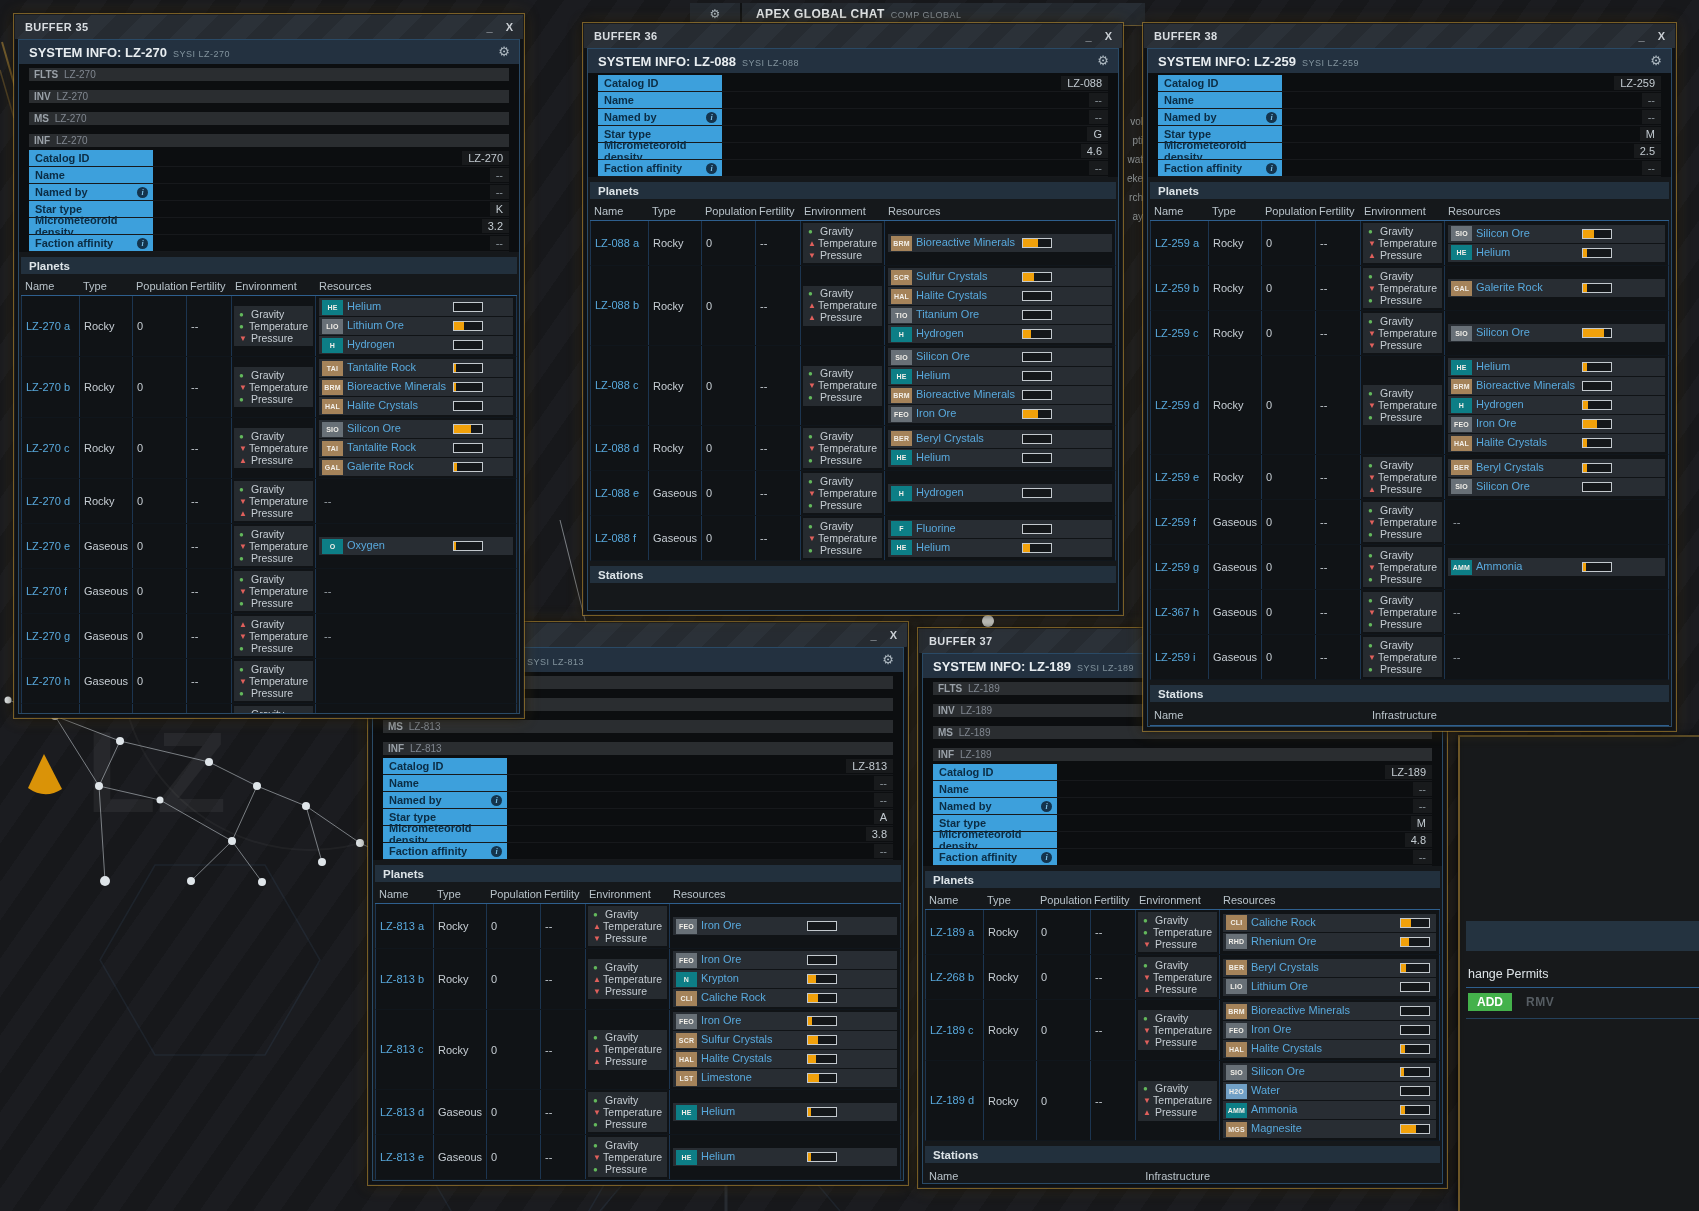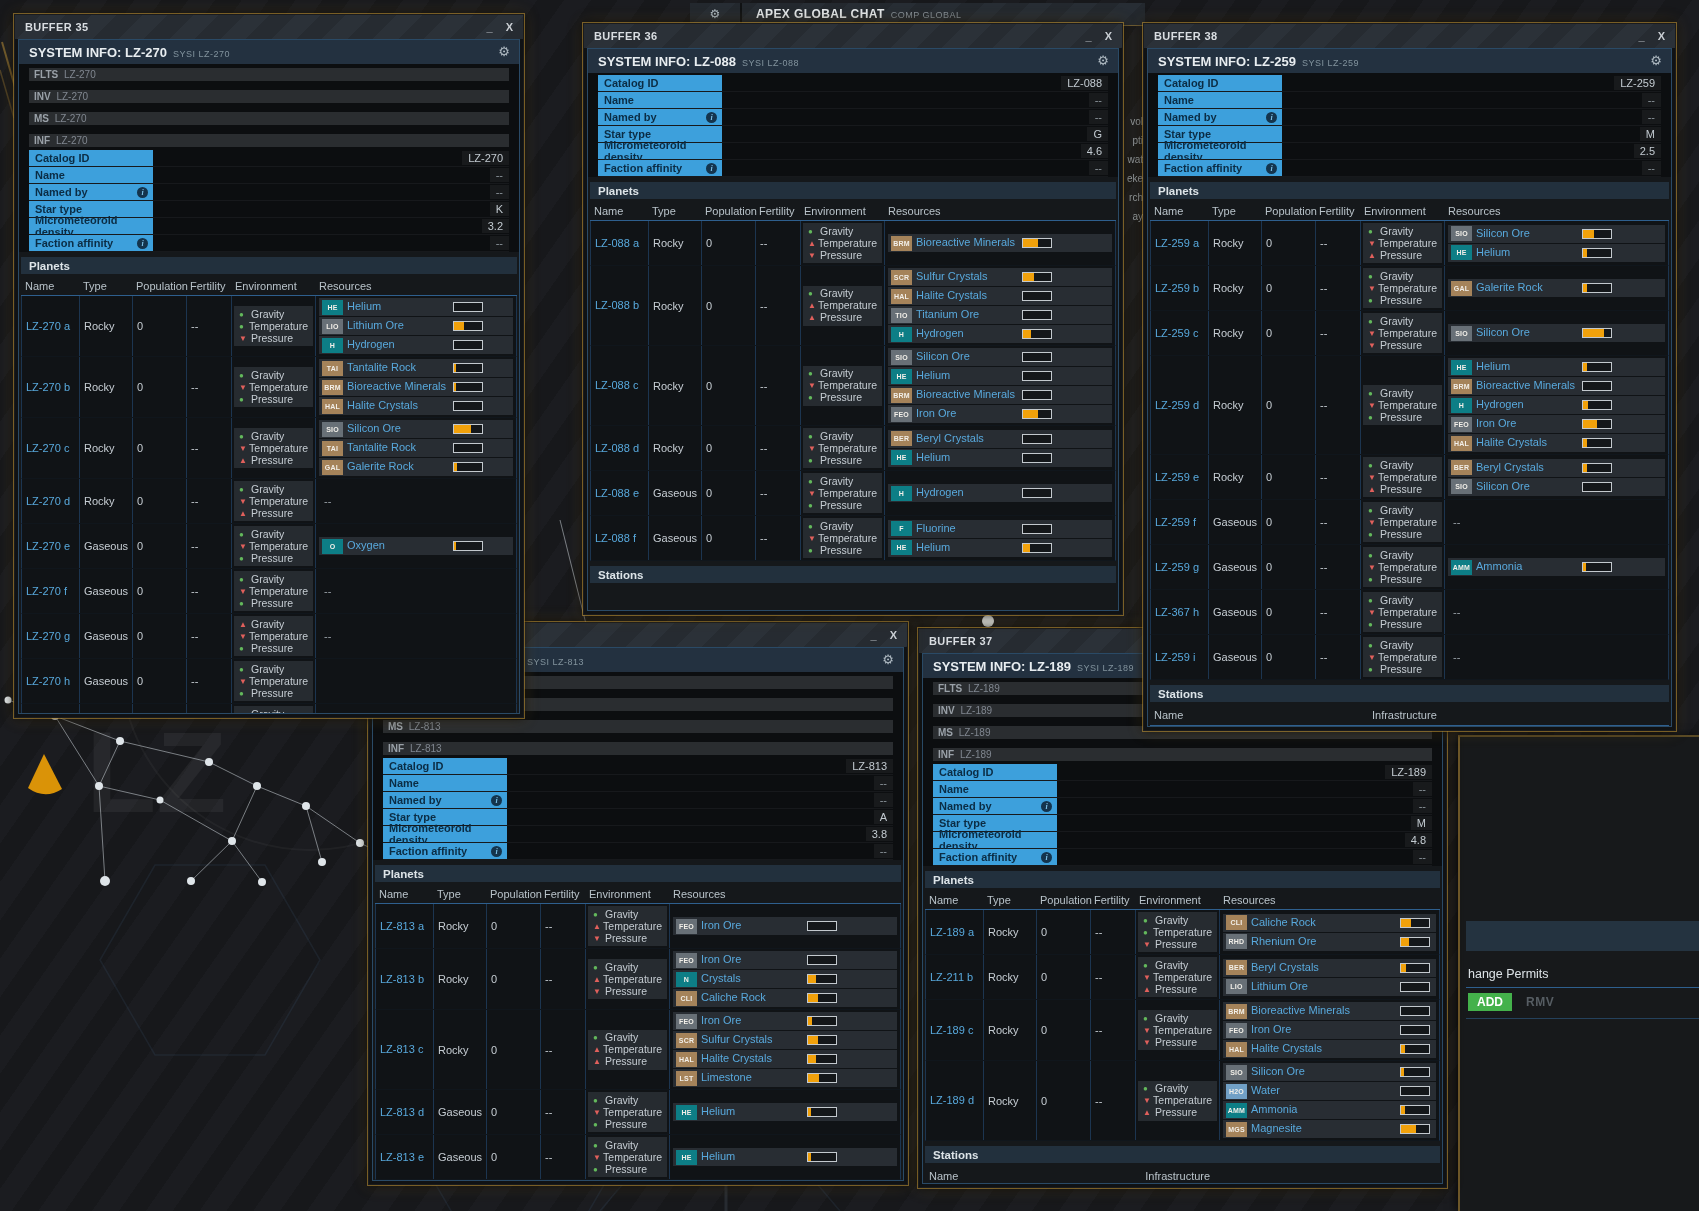--- a/index.html
+++ b/index.html
@@ -289,21 +289,21 @@
                 <span class="rticker" style="background: rgb(104, 112, 119);">RHD</span>
                 <span class="rname">Rhenium Ore</span>
                 <span class="rbar">
                   <i style="width: 8px; background: rgb(241, 161, 11);"></i>
                 </span>
               </div>
             </div>
           </div>
           <div class="prow">
             <div class="pc cname">
-              <span class="plink">LZ-211 b</span>
+              <span class="plink">LZ-268 b</span>
             </div>
             <div class="pc ctype">Rocky</div>
             <div class="pc cpop">0</div>
             <div class="pc cfert">--</div>
             <div class="pc cenv">
               <div class="envbox">
                 <div class="envline">
                   <span class="envmark" style="color: rgb(99, 184, 92);">●</span>
                   <span>Gravity</span>
                 </div>
@@ -586,21 +586,21 @@
             <div class="pc rescell col5">
               <div class="resline">
                 <span class="rticker" style="background: rgb(104, 112, 119);">FEO</span>
                 <span class="rname">Iron Ore</span>
                 <span class="rbar">
                   <i style="width: 0px; background: rgb(241, 161, 11);"></i>
                 </span>
               </div>
               <div class="resline">
                 <span class="rticker" style="background: rgb(13, 126, 134);">N</span>
-                <span class="rname">Crystals</span>
+                <span class="rname">Krypton</span>
                 <span class="rbar">
                   <i style="width: 8px; background: rgb(241, 161, 11);"></i>
                 </span>
               </div>
               <div class="resline">
                 <span class="rticker" style="background: rgb(165, 131, 90);">CLI</span>
                 <span class="rname">Caliche Rock</span>
                 <span class="rbar">
                   <i style="width: 10px; background: rgb(241, 161, 11);"></i>
                 </span>

